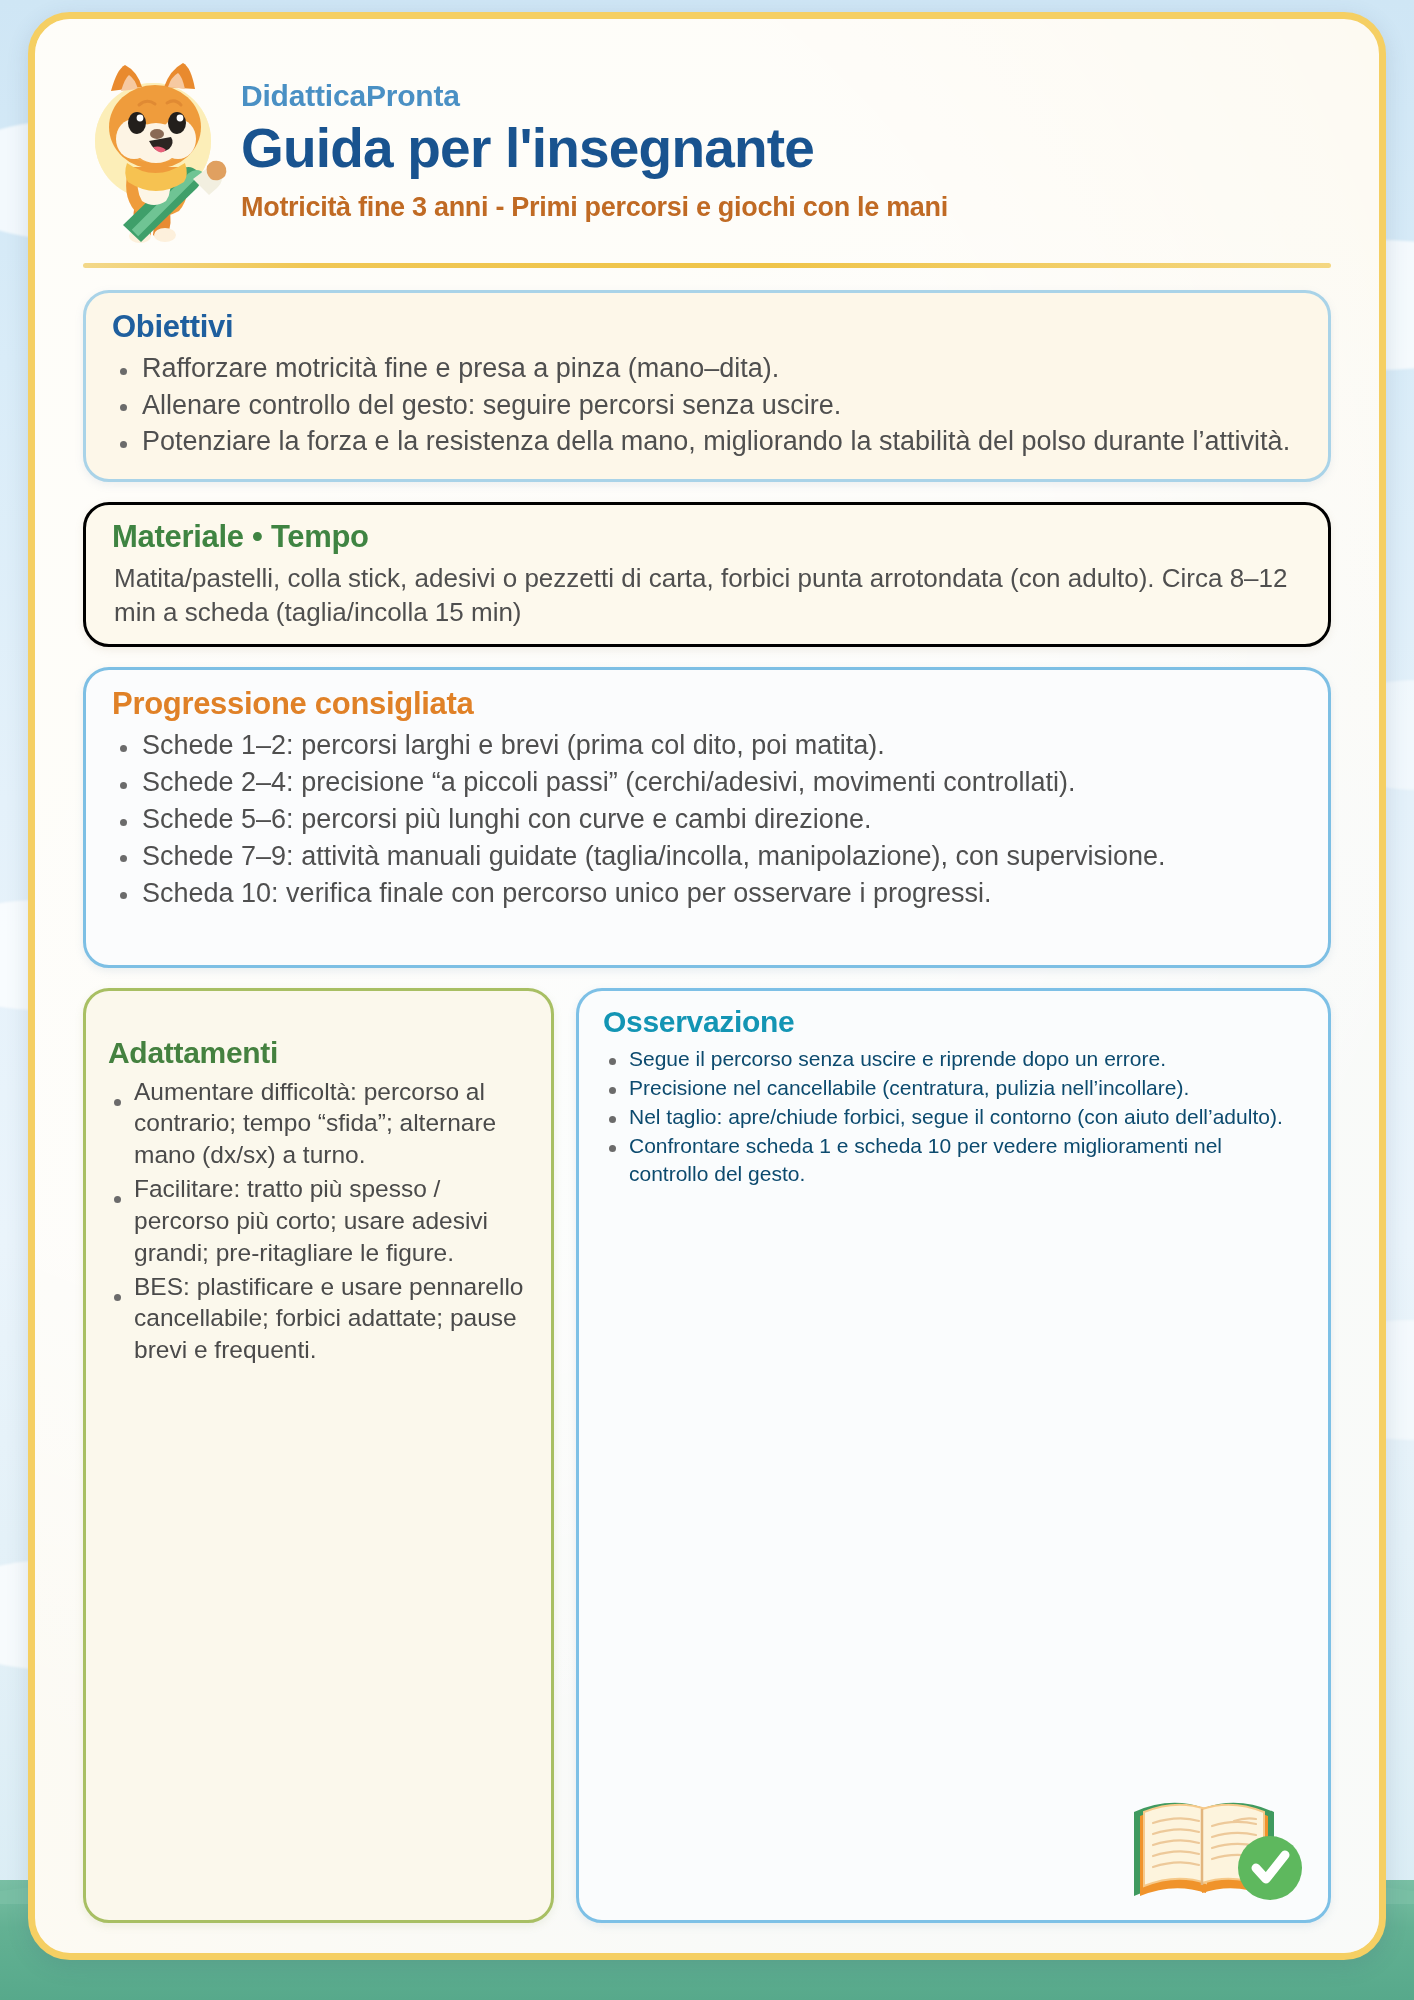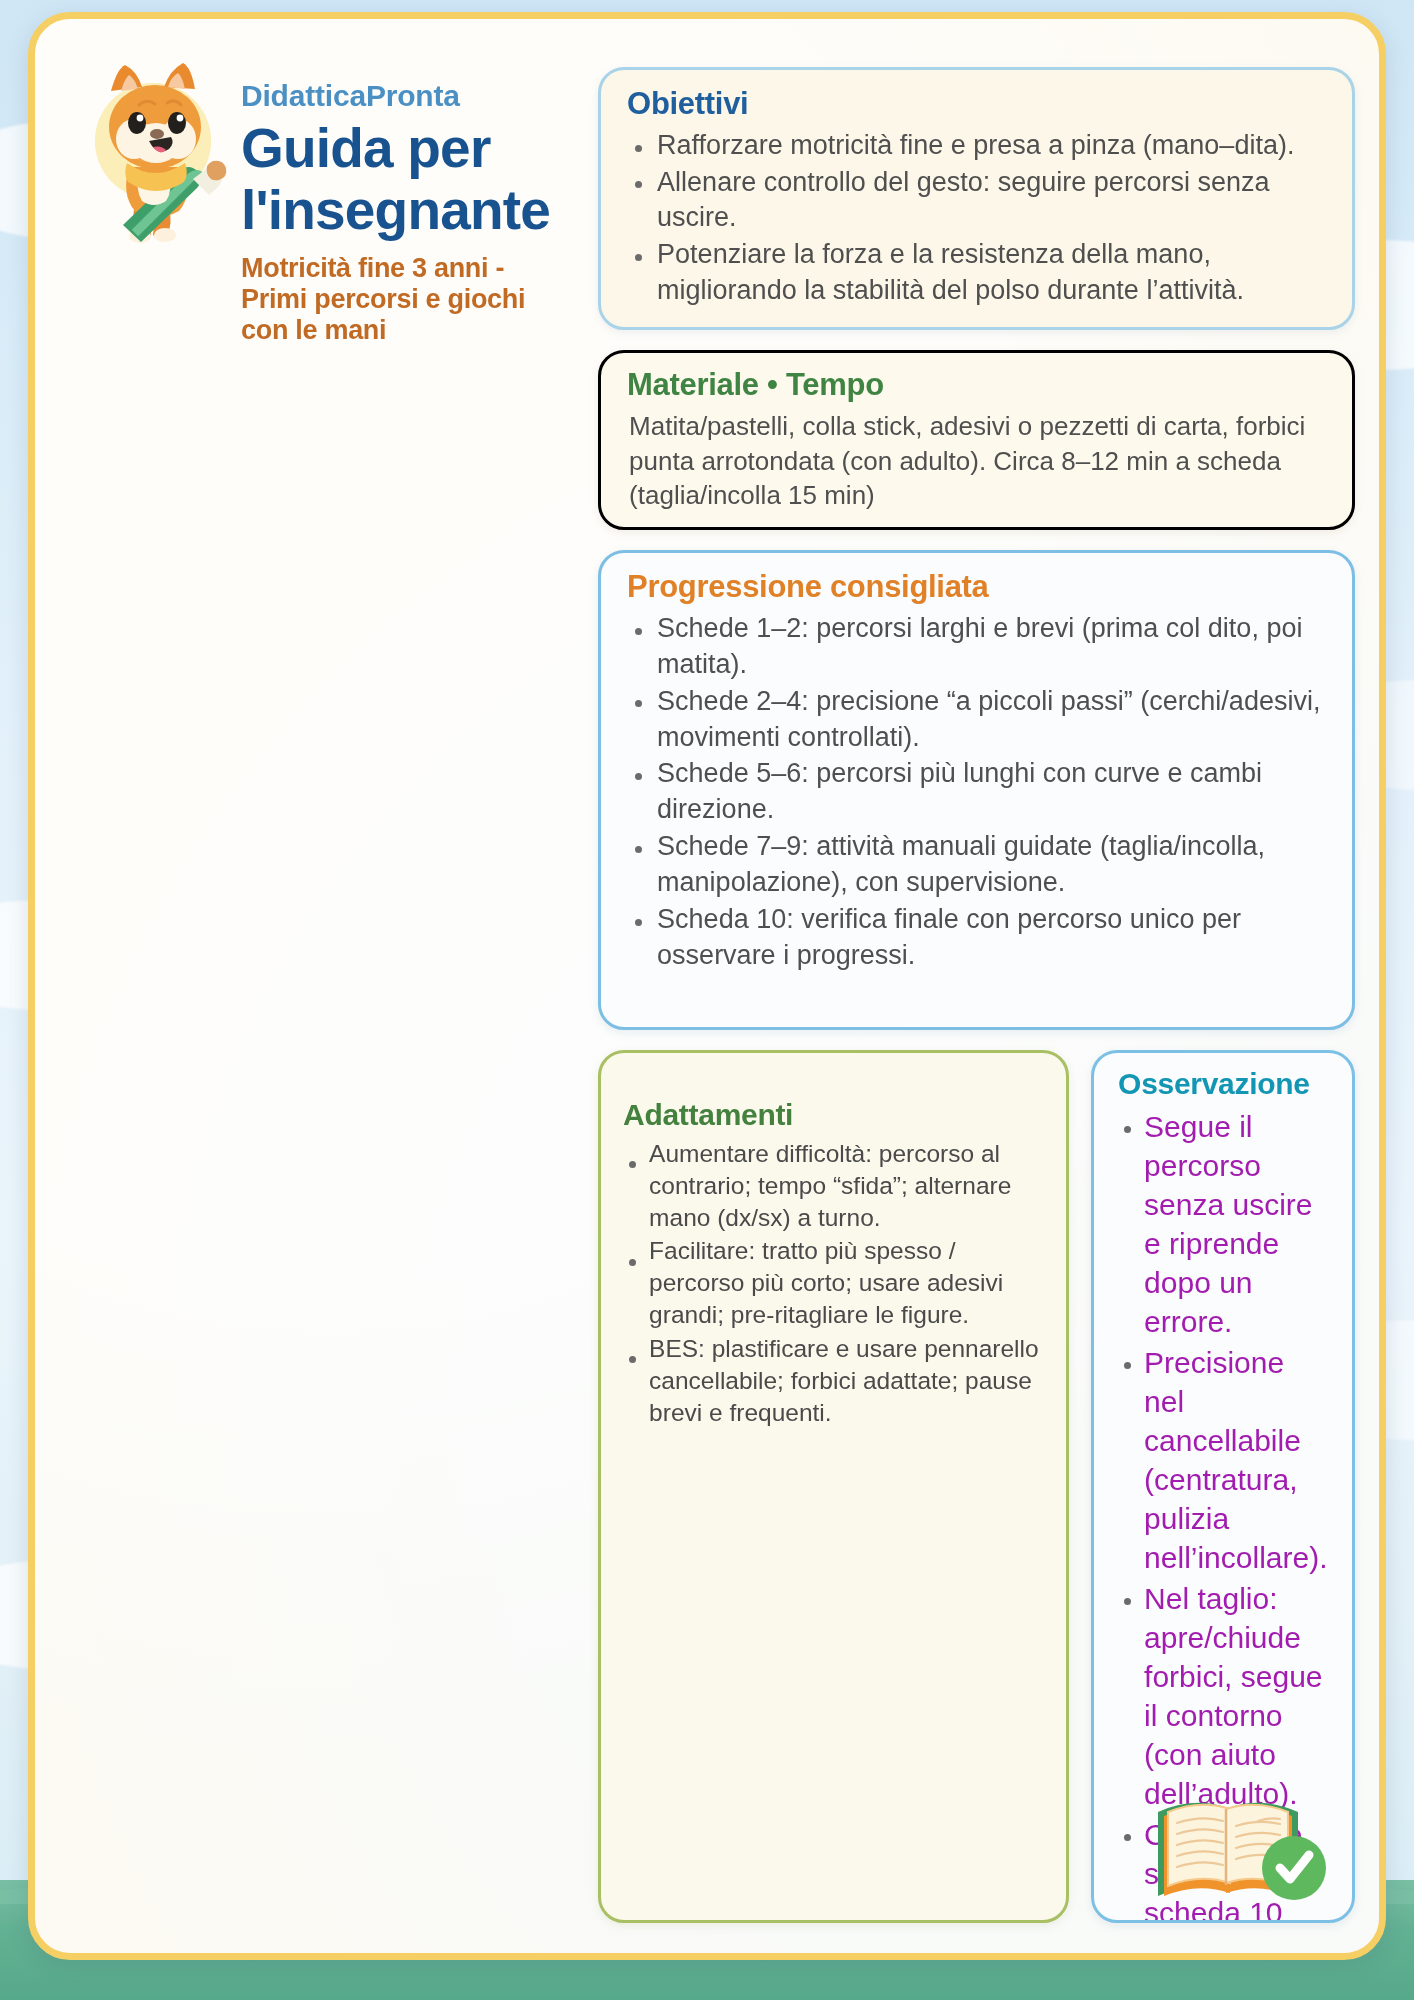--- a/index.html
+++ b/index.html
@@ -52,20 +52,21 @@
     border: 7px solid #f5cf63;
     border-radius: 42px;
     box-shadow: 0 6px 22px rgba(60,90,120,0.16);
     overflow: hidden;
   }
   .sheet-inner {
     position: absolute;
     inset: 0;
     padding: 26px 34px 30px 34px;
     display: flex;
+    flex-direction: column;
   }
   .paper-tex {
     position: absolute;
     inset: 0;
     background:
       radial-gradient(circle at 22% 30%, rgba(255,255,255,0.55) 0 40%, rgba(255,255,255,0) 70%),
       radial-gradient(circle at 78% 72%, rgba(246,250,253,0.6) 0 35%, rgba(255,255,255,0) 70%);
     pointer-events: none;
   }
 
@@ -227,23 +228,23 @@
     flex: 1 1 auto;
     background: #fafcfd;
     border: 3px solid #7dc0e6;
     box-shadow: 0 3px 9px rgba(110,150,180,0.14);
     padding: 14px 24px 18px 24px;
     position: relative;
     overflow: hidden;
   }
   .card-osservazione h2 { color: #1395b4; font-size: 30px; }
   .card-osservazione li {
-    font-size: 30px;
+    font-size: 21px;
     line-height: 1.30;
-    color: #a21caf;
+    color: #0c4a6e;
     padding-left: 26px;
     margin-bottom: 2px;
   }
   .card-osservazione li::before { left: 6px; top: 0.62em; }
 
   .book-badge {
     position: absolute;
     right: 22px;
     bottom: 14px;
     width: 178px;

